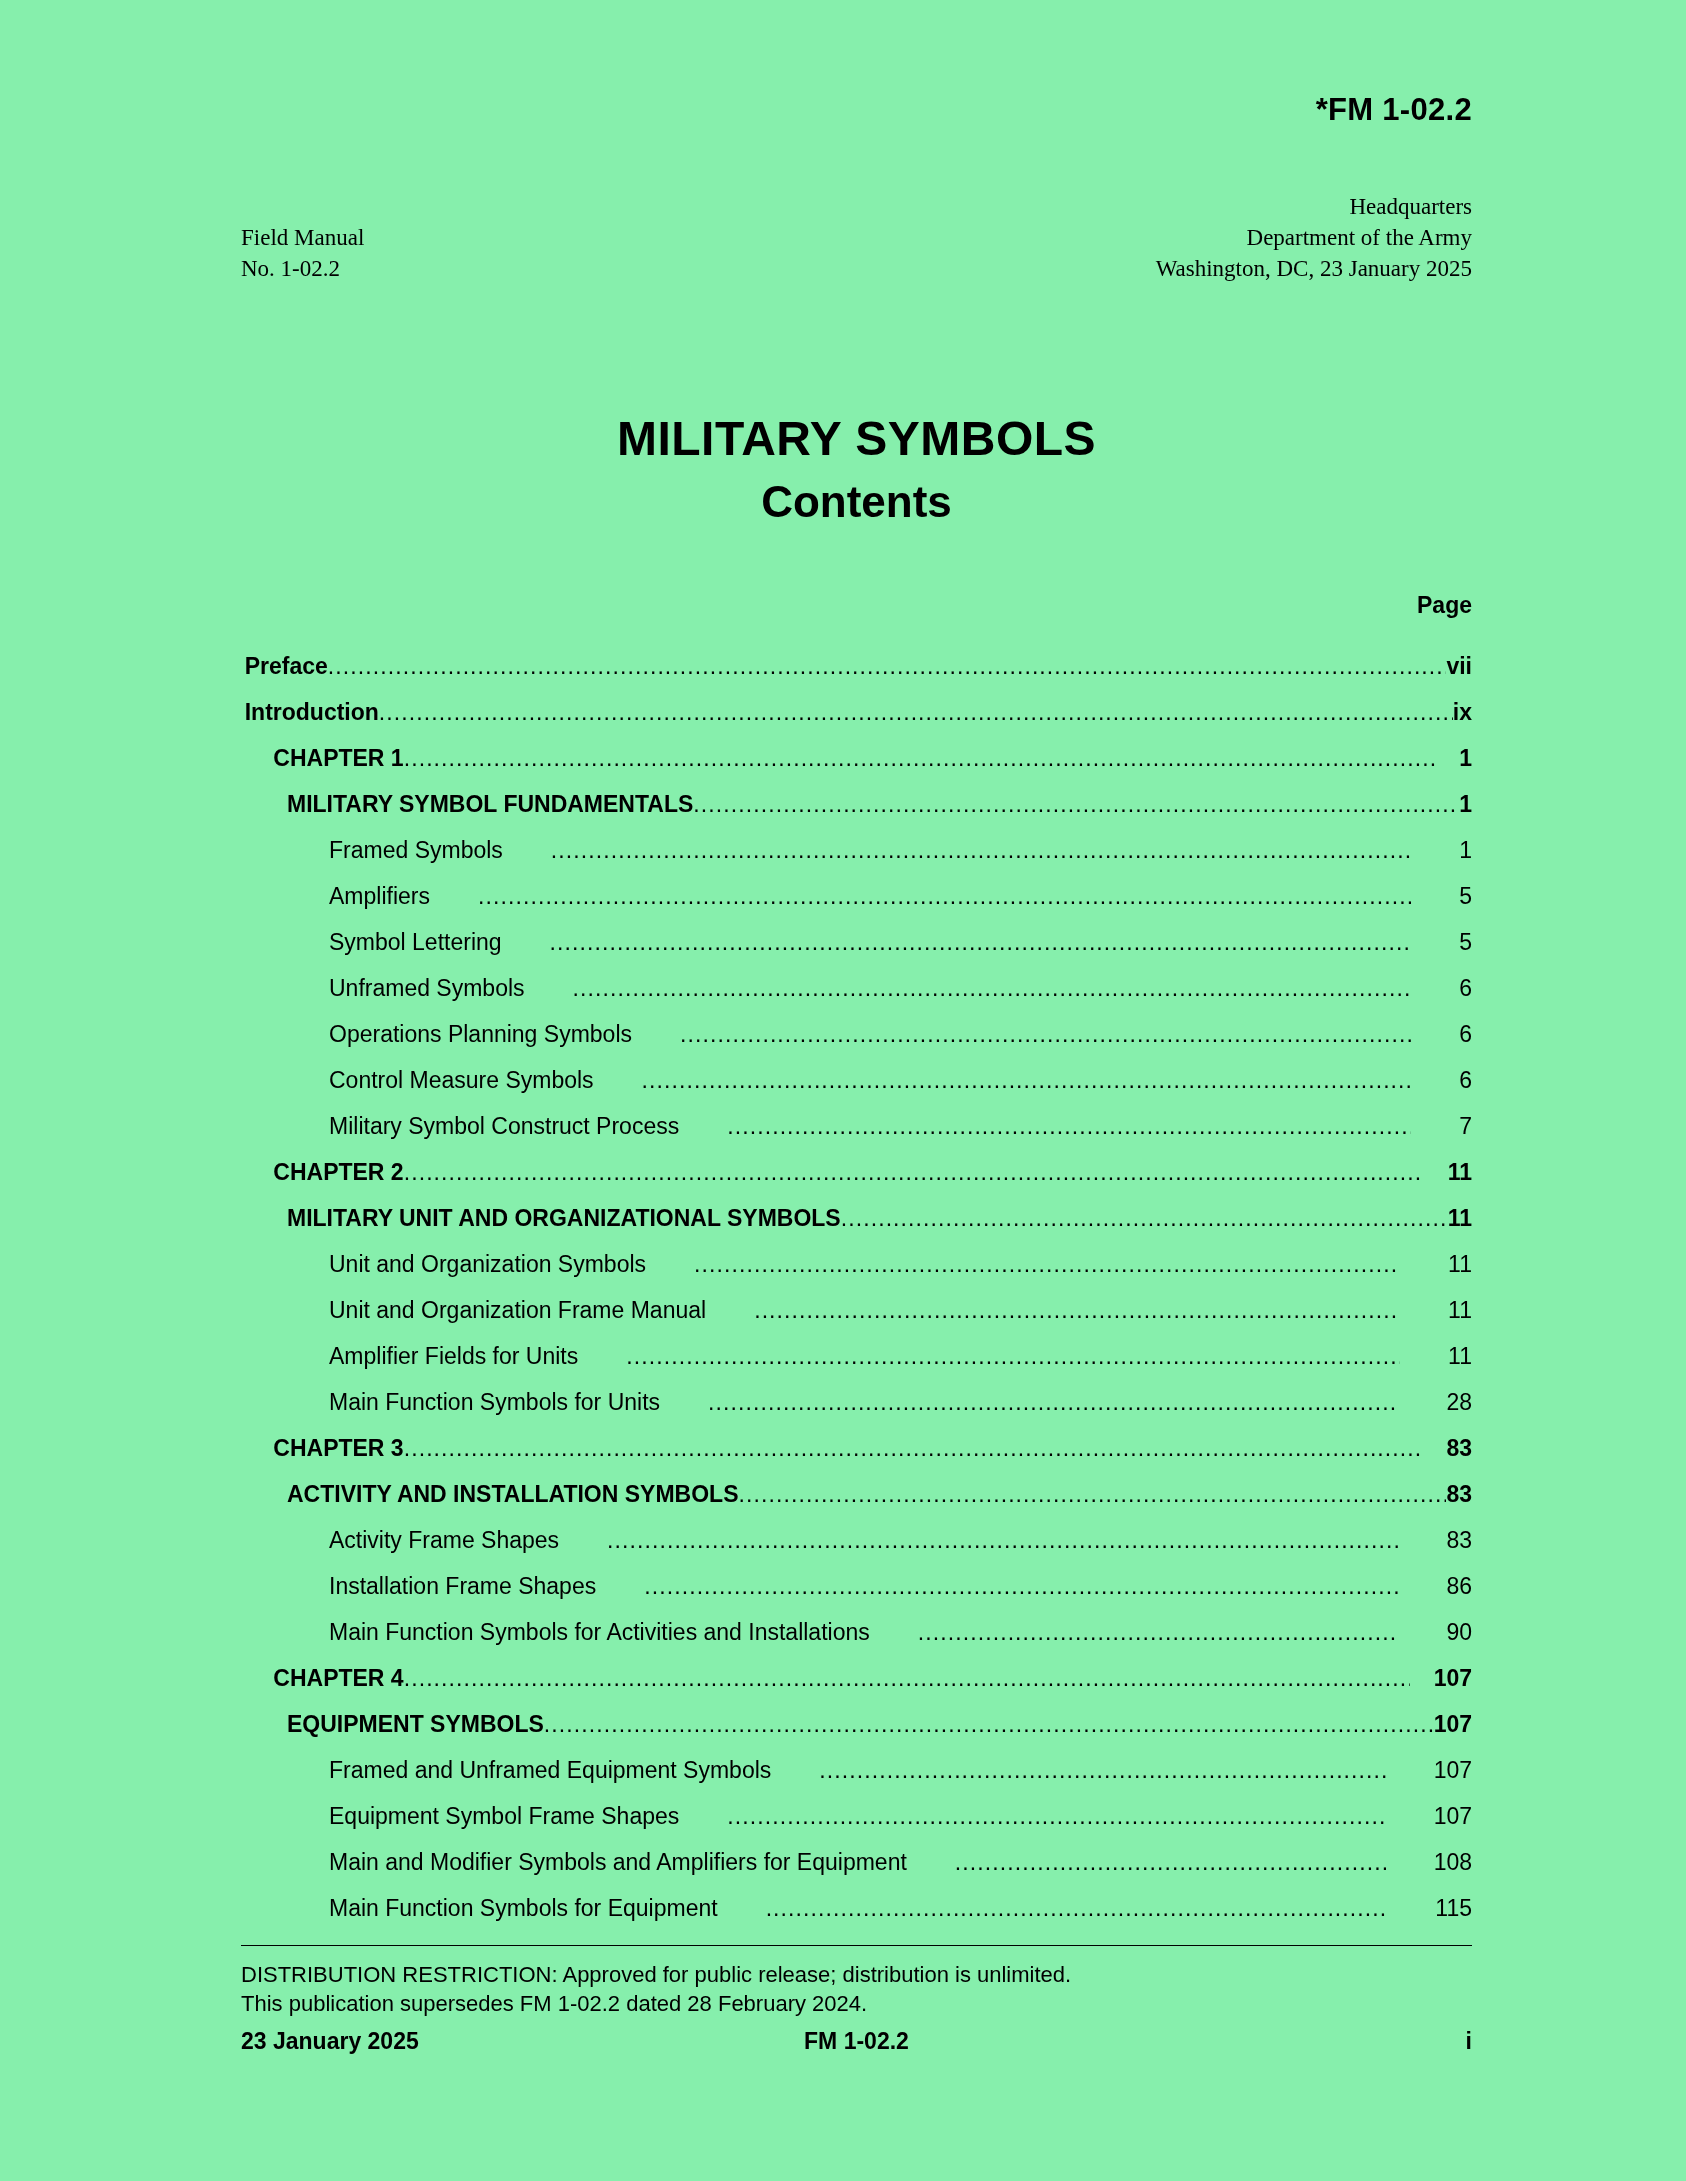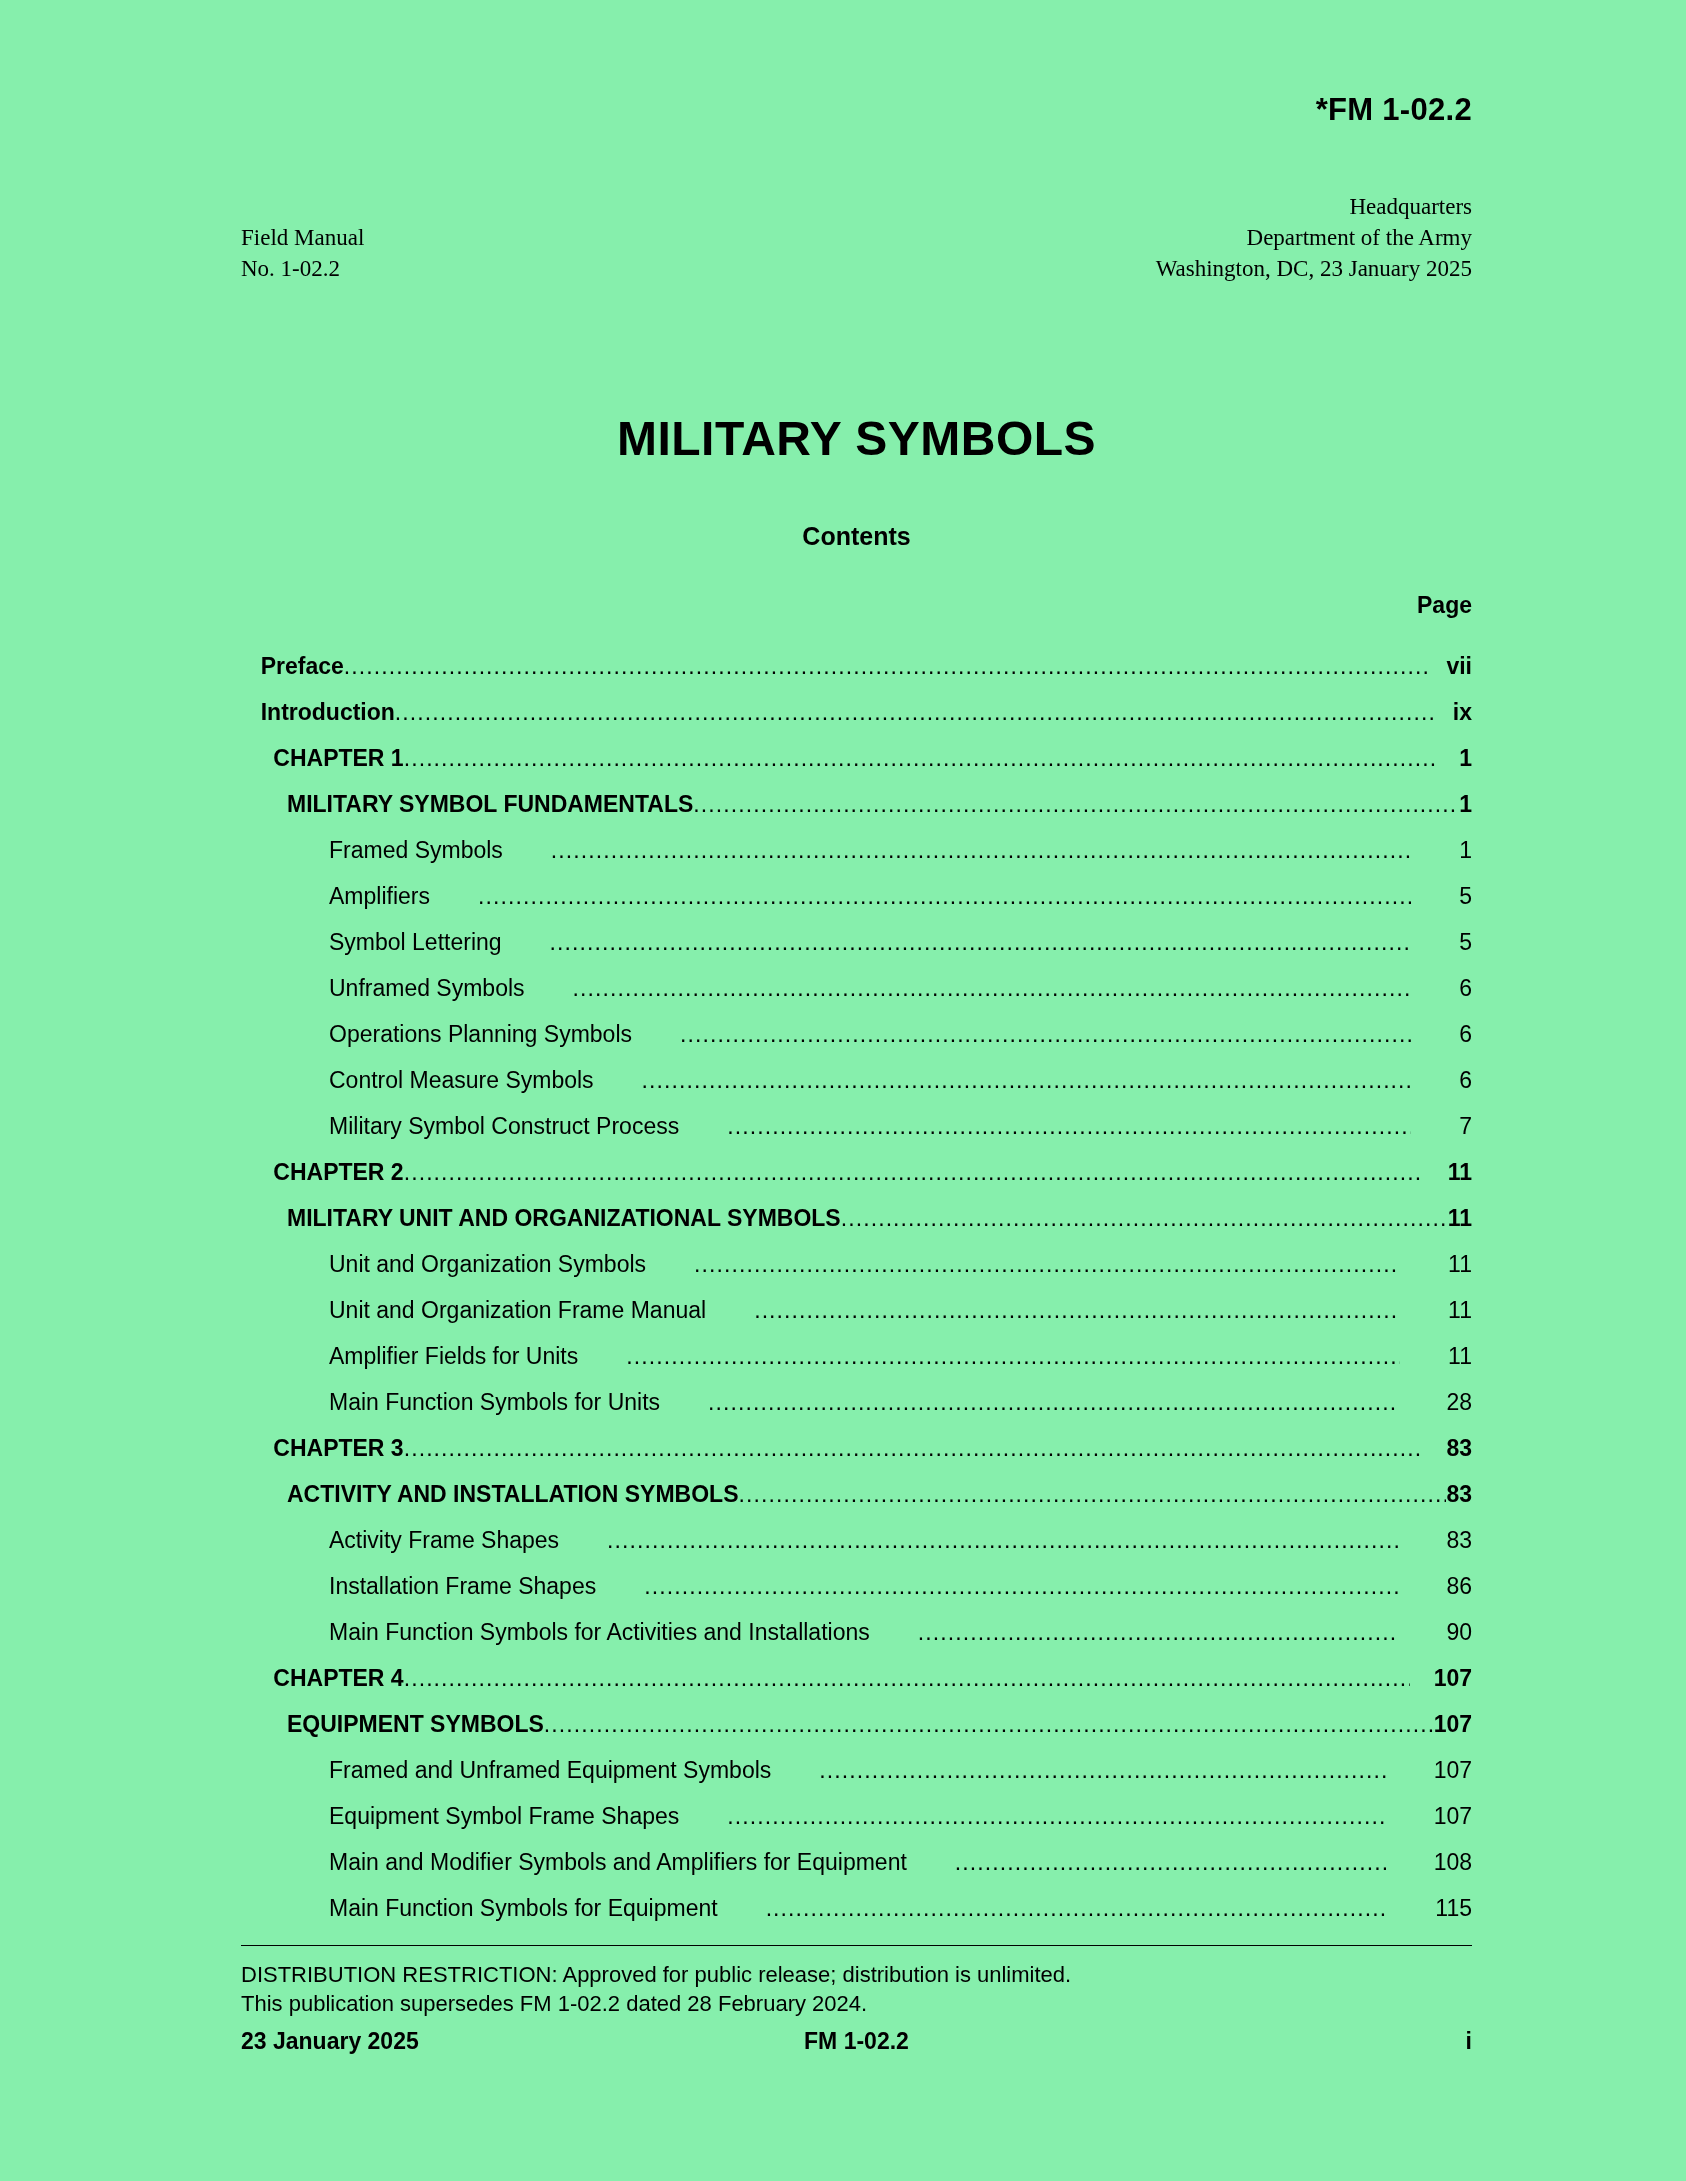--- a/index.html
+++ b/index.html
@@ -62,27 +62,27 @@
     left: 0;
     right: 0;
     text-align: center;
     font-family: "Liberation Sans", sans-serif;
     font-weight: bold;
     font-size: 48px;
     letter-spacing: 0.5px;
   }
   .contents-title {
     position: absolute;
-    top: 522px;
+    top: 477px;
     left: 0;
     right: 0;
     text-align: center;
     font-family: "Liberation Sans", sans-serif;
     font-weight: bold;
-    font-size: 25px;
+    font-size: 44px;
   }
   .page-col-label {
     position: absolute;
     top: 592px;
     right: 0;
     font-family: "Liberation Sans", sans-serif;
     font-weight: bold;
     font-size: 23px;
   }
 
@@ -114,21 +114,21 @@
     color: #000;
     height: 26px;
   }
   .toc-row .pageno {
     flex: 0 0 auto;
     text-align: right;
   }
 
   
   .lvl-front > .label,
-  .lvl-front > .pageno { font-weight: bold; margin-left: 16px; }
+  .lvl-front > .pageno { font-weight: bold; }
   .lvl-front { padding-left: 3.7px; }
 
   .lvl-chapter > .label,
   .lvl-chapter > .pageno { font-weight: bold; margin-left: 24px; }
   .lvl-chapter { padding-left: 8.3px; }
 
   .lvl-title > .label,
   .lvl-title > .pageno { font-weight: bold; }
   .lvl-title { padding-left: 46px; }
 

